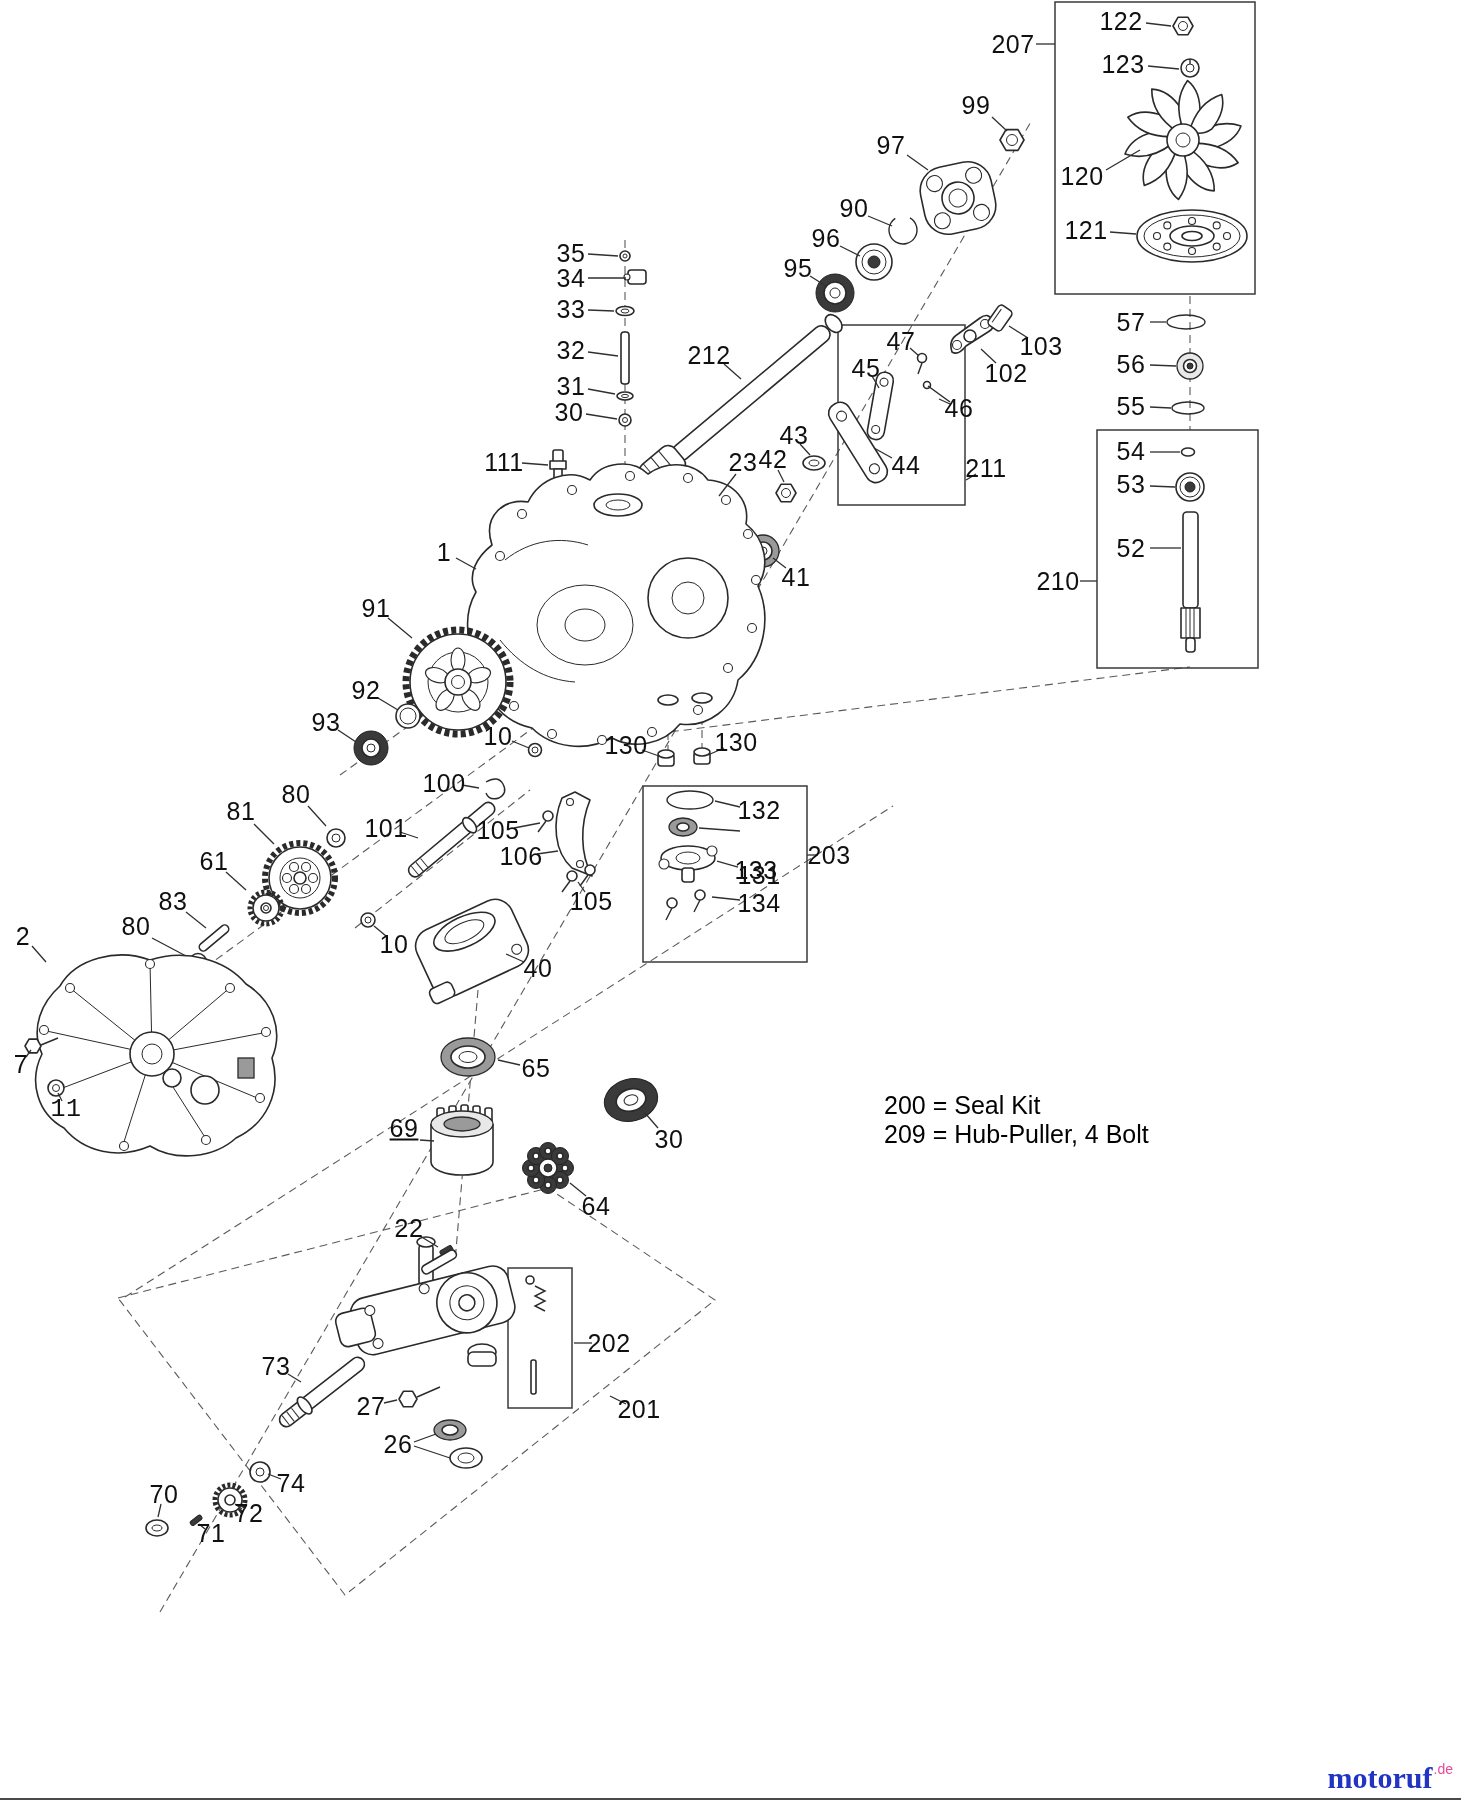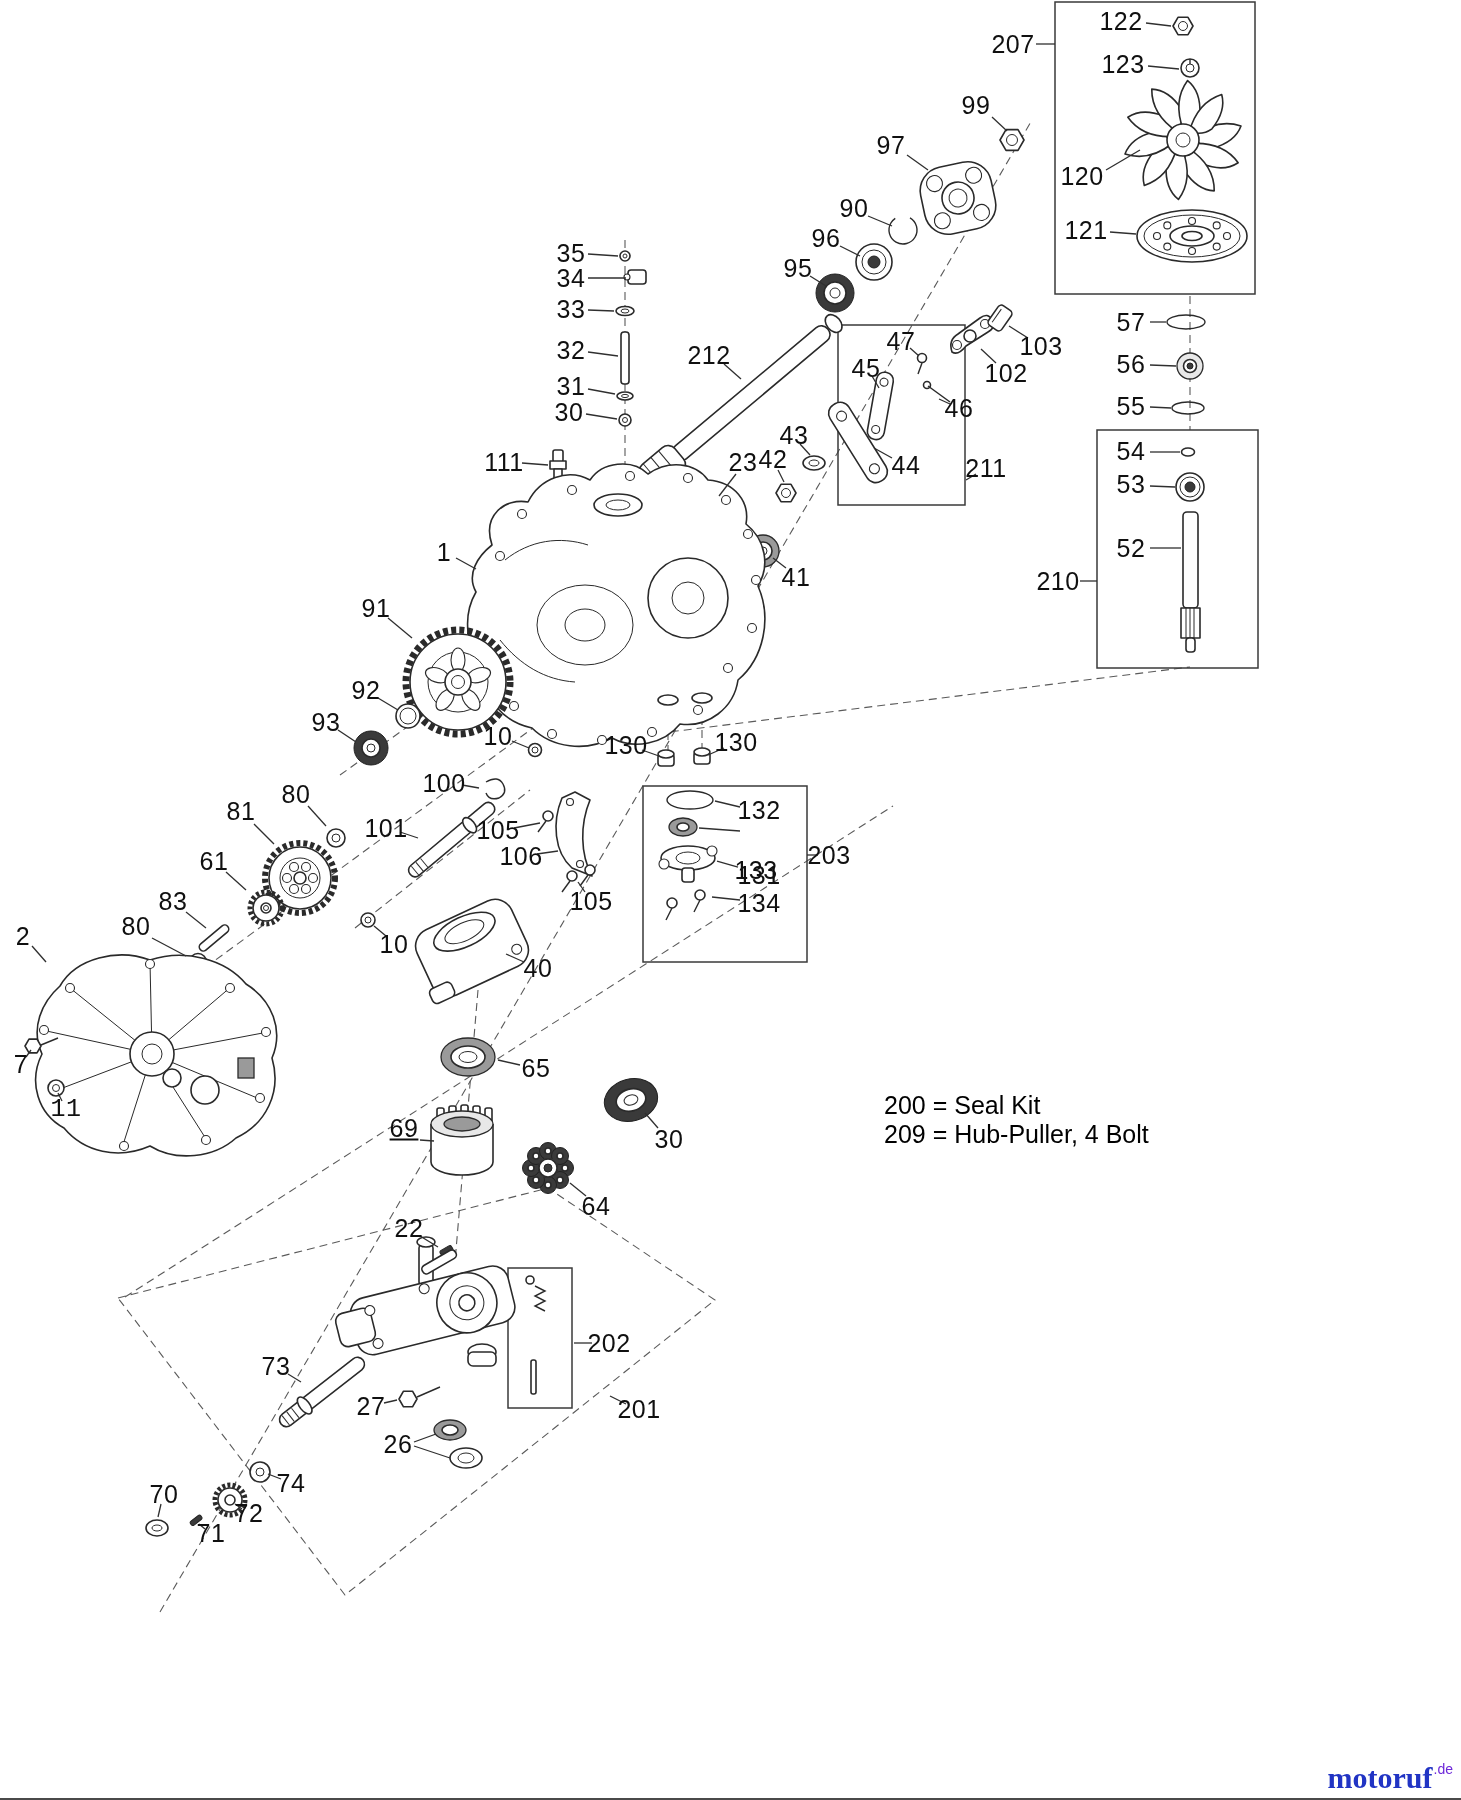--- a/index.html
+++ b/index.html
@@ -20,21 +20,21 @@
   .teeth{fill:none;stroke:#2a2a2a;}
   
   #callout-layer{position:absolute;left:0;top:0;width:100%;height:100%;pointer-events:none;}
   .callout{position:absolute;transform:translate(-50%,-50%);font-size:25px;color:#101010;
            white-space:nowrap;letter-spacing:0.5px;}
   
   #notes{position:absolute;left:884px;top:1091px;font-size:25px;color:#000000;line-height:29px;}
   
   #watermark{position:absolute;right:8px;bottom:5px;display:flex;align-items:flex-start;}
   #watermark .brand{font-family:"Liberation Serif",serif;font-weight:bold;font-size:30px;color:#2134c4;}
-  #watermark .tld{font-size:14px;color:#6d28d9;margin-left:1px;}
+  #watermark .tld{font-size:14px;color:#ec4899;margin-left:1px;}
   #baseline{position:absolute;left:0;bottom:0;width:100%;height:2px;background:#4a4a4a;}
 </style>
 </head>
 <body>
 
 <div id="stage">
 
 <svg id="diagram-svg" width="1461" height="1800" viewBox="0 0 1461 1800">
 
   <g>

